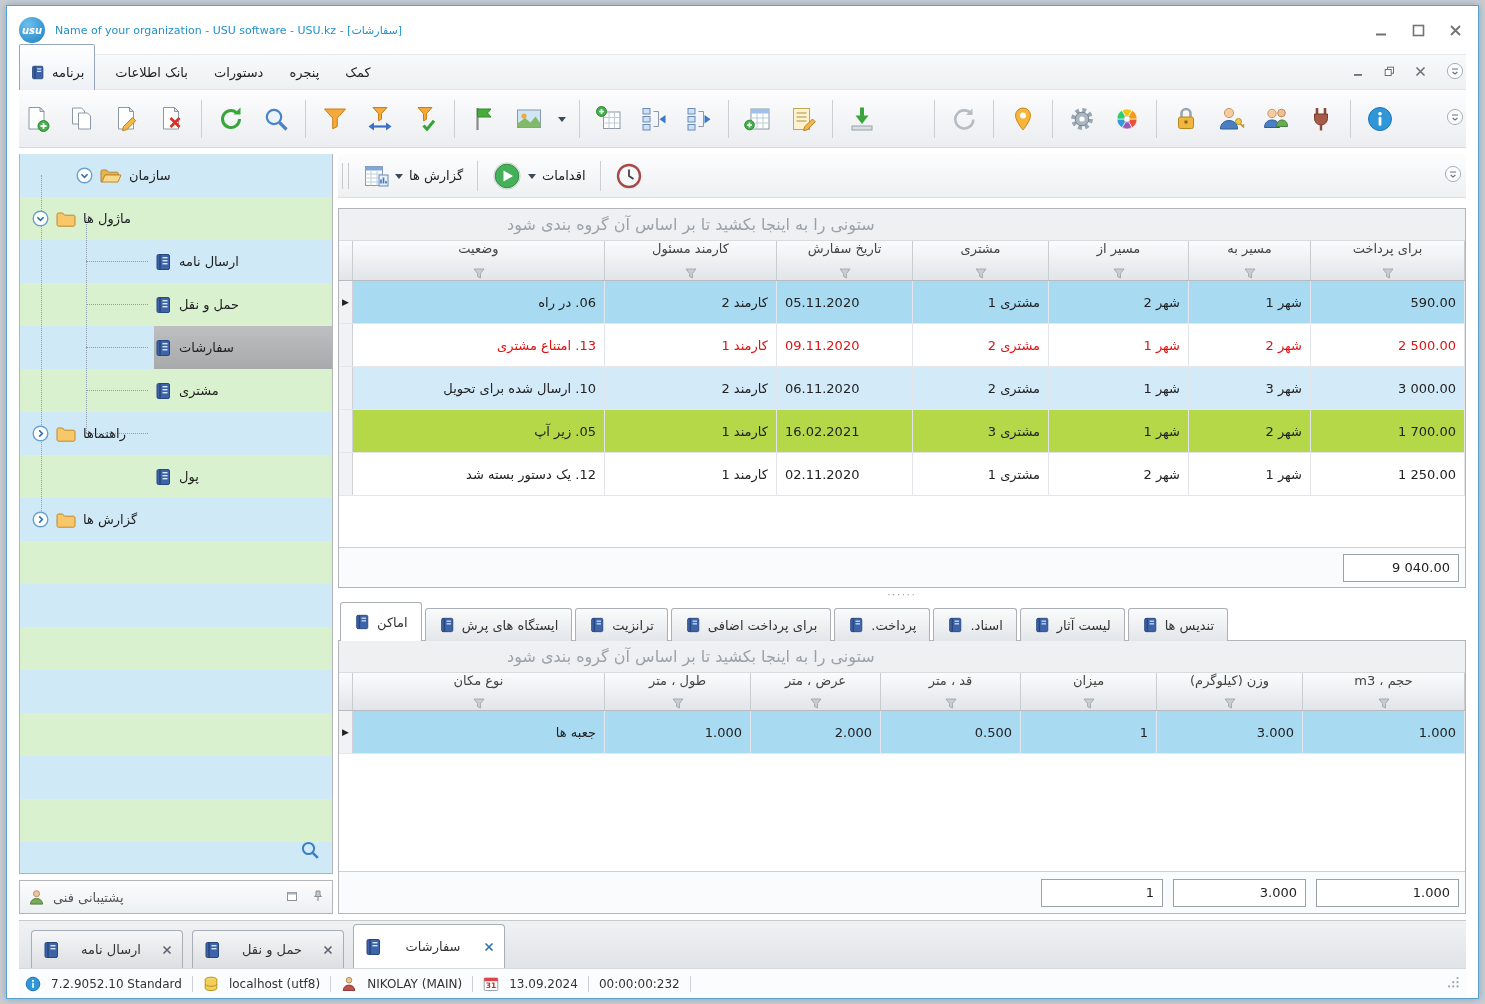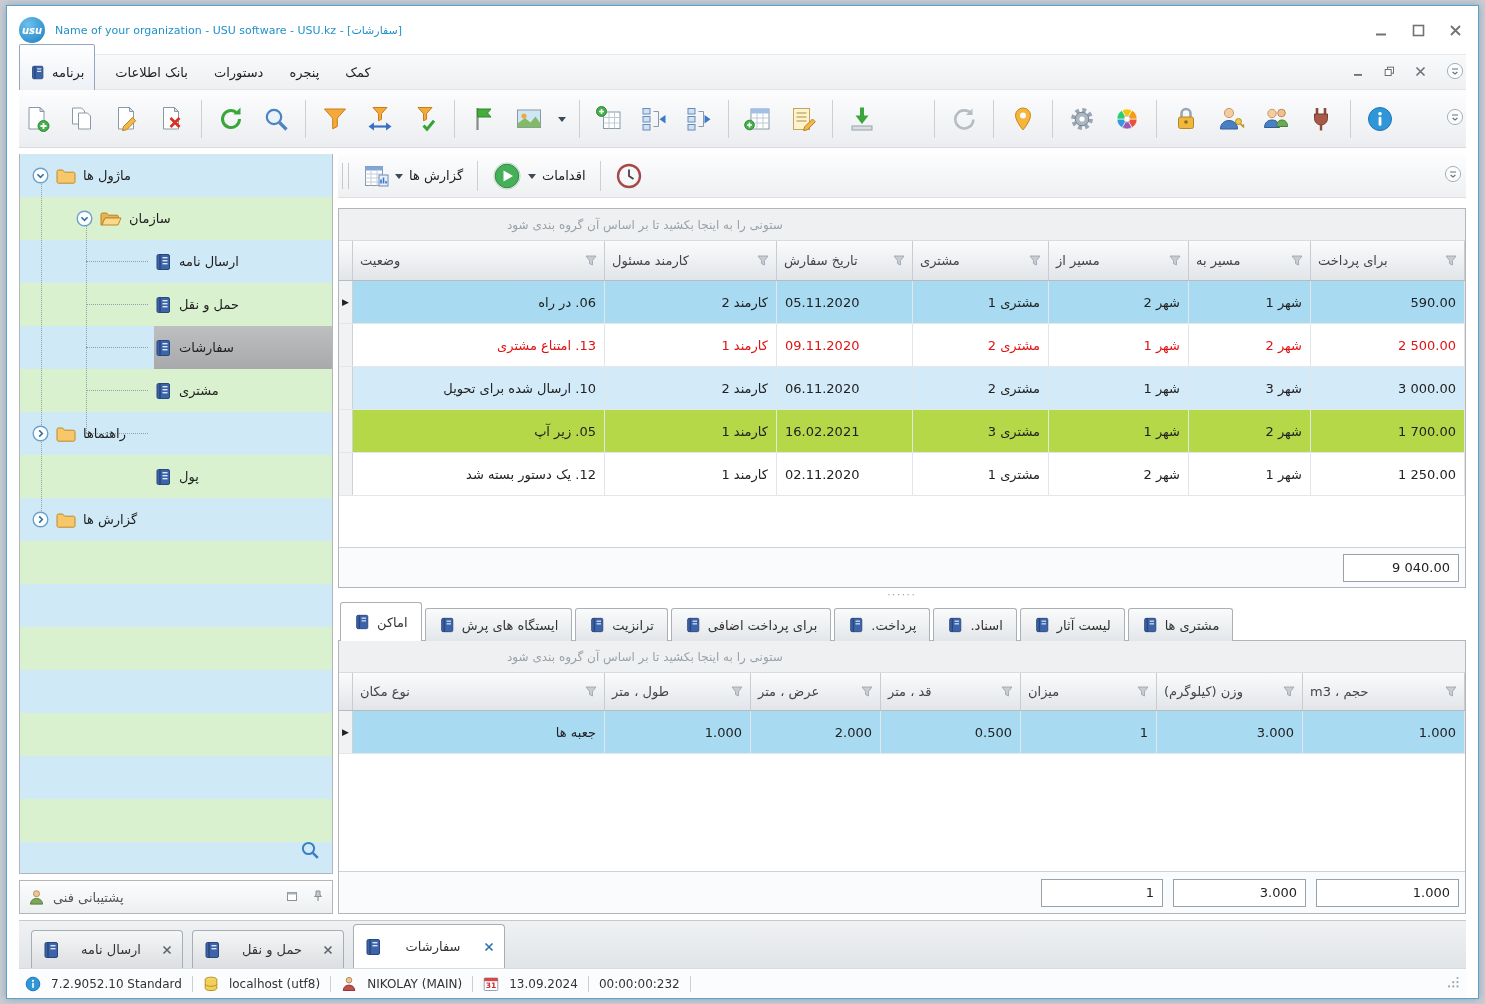--- a/index.html
+++ b/index.html
@@ -65,27 +65,27 @@
   .actionsbar{ height:44px; display:flex; align-items:center; gap:9px; padding:0 4px;
     background:linear-gradient(#fdfdfe,#eef0f2); border-b:1px solid #dcdee1; border-bottom:1px solid #dcdee1;}
   .grip{ width:7px; height:26px; border-left:1px solid #c6cacd; border-right:1px solid #c6cacd;}
   .abtn{ display:flex; align-items:center; gap:6px; padding:3px 5px; border-radius:3px;}
   .vsep{ width:1px; height:30px; background:#ccd0d4;}
   
   .gridbox{ border:1px solid #b2b6ba; display:flex; flex-direction:column; background:#fff;}
   .orders{ height:380px; margin-top:10px;}
   .places{ flex:1; margin-top:-1px; min-height:0;}
   .groupbar{ height:32px; background:#eef0f2; border-bottom:1px solid #d8dcdf; display:flex; align-items:center; flex:0 0 auto;}
-  .grouphint{ margin-left:168px; color:#9aa2a9; font-size:12px;}
+  .grouphint{ margin-left:168px; color:#9aa2a9; font-size:16px;}
   .ghead{ display:grid; height:40px; flex:0 0 auto;
     background:linear-gradient(#fafbfc,#e2e5e9); border-bottom:1px solid #b8bcc0; color:#444;}
   .cols-orders{ grid-template-columns:14px 252px 172px 136px 136px 140px 122px minmax(0,1fr);}
   .cols-places{ grid-template-columns:14px 252px 146px 130px 140px 136px 146px minmax(0,1fr);}
   .gh{ display:flex; align-items:center; justify-content:space-between; gap:4px; padding:0 7px;
-    border-right:1px solid #c9cdd1; white-space:nowrap; overflow:hidden;}
+    border-right:1px solid #c9cdd1; white-space:nowrap; overflow:hidden;flex-direction:column;}
   .gh.selcol{ padding:0; border-right:1px solid #c9cdd1;}
   .funnel{ width:12px;height:12px; flex:0 0 auto;}
   .grow{ display:grid; height:43px; border-bottom:1px solid #e4e7ea; flex:0 0 auto; background:#fff;}
   .gc{ display:flex; align-items:center; padding:0 8px; border-right:1px solid #e2e6ea;
     white-space:nowrap; overflow:hidden;}
   .gc.t{ direction:rtl; justify-content:flex-start; text-align:left;}
   .gc.num{ justify-content:flex-end;}
   .rowsel{ background:#f1f2f4; border-right:1px solid #ced2d6; display:flex; align-items:center;
     justify-content:center; font-size:9px; color:#222; padding:0;}
   .r-sel .gc{ background:#a8daf2;}
@@ -400,47 +400,47 @@
     <div class="sidebar">
       <div class="tree">
         <div class="tline" style="left:21px; top:21px; height:344px;"></div>
         <div class="tline" style="left:66px; top:64px; height:215px;"></div>
         <div class="tstub" style="left:66px; top:107px; width:62px;"></div>
         <div class="tstub" style="left:66px; top:150px; width:62px;"></div>
         <div class="tstub" style="left:66px; top:193px; width:62px;"></div>
         <div class="tstub" style="left:66px; top:236px; width:62px;"></div>
         <div class="tstub" style="left:66px; top:279px; width:62px;"></div>
 
-        <div class="trow lvl0">
-          <div class="node">
-            <span class="exp">
-                <svg viewBox="0 0 17 17">
-                  <circle cx="8.5" cy="8.5" r="7.3" fill="#fff" stroke="#6aa0cc" stroke-width="1.4"></circle>
-                  <path d="M5.4 7.2l3.1 3.1 3.1-3.1" fill="none" stroke="#2a6fae" stroke-width="1.6"></path>
-                </svg>
-              </span>
-            <svg width="20" height="16" viewBox="0 0 20 16">
-                <path d="M1 3.5C1 2.7 1.6 2 2.4 2h4.2l2 2.2h8.9c.8 0 1.5.7 1.5 1.5v8c0 .8-.7 1.5-1.5 1.5H2.4c-.8 0-1.4-.7-1.4-1.5z" fill="#f7c769" stroke="#c08a28"></path>
-              </svg>
-            <span class="tlabel rtl">ماژول ها</span>
-          </div>
-        </div>
         <div class="trow lvl1">
           <div class="node">
             <span class="exp">
                 <svg viewBox="0 0 17 17">
                   <circle cx="8.5" cy="8.5" r="7.3" fill="#fff" stroke="#6aa0cc" stroke-width="1.4"></circle>
                   <path d="M5.4 7.2l3.1 3.1 3.1-3.1" fill="none" stroke="#2a6fae" stroke-width="1.6"></path>
                 </svg>
               </span>
             <svg width="22" height="16" viewBox="0 0 22 16">
                 <path d="M1 3.5C1 2.7 1.6 2 2.4 2h4.2l2 2.2h8.4c.8 0 1.5.7 1.5 1.5V7H5L2 14H1z" fill="#e8b44f" stroke="#b8822a"></path>
                 <path d="M5 7h16l-3 7H2z" fill="#fbd98a" stroke="#c08a28"></path>
               </svg>
             <span class="tlabel rtl">سازمان</span>
+          </div>
+        </div>
+        <div class="trow lvl0">
+          <div class="node">
+            <span class="exp">
+                <svg viewBox="0 0 17 17">
+                  <circle cx="8.5" cy="8.5" r="7.3" fill="#fff" stroke="#6aa0cc" stroke-width="1.4"></circle>
+                  <path d="M5.4 7.2l3.1 3.1 3.1-3.1" fill="none" stroke="#2a6fae" stroke-width="1.6"></path>
+                </svg>
+              </span>
+            <svg width="20" height="16" viewBox="0 0 20 16">
+                <path d="M1 3.5C1 2.7 1.6 2 2.4 2h4.2l2 2.2h8.9c.8 0 1.5.7 1.5 1.5v8c0 .8-.7 1.5-1.5 1.5H2.4c-.8 0-1.4-.7-1.4-1.5z" fill="#f7c769" stroke="#c08a28"></path>
+              </svg>
+            <span class="tlabel rtl">ماژول ها</span>
           </div>
         </div>
         <div class="trow lvl2">
           <div class="node">
             <svg width="18" height="18" viewBox="0 0 18 18">
                 <rect x="3" y="1.5" width="12.5" height="15" rx="1.5" fill="#3d63a8" stroke="#28477e"></rect>
                 <rect x="5.2" y="1.5" width="1.6" height="15" fill="#28477e"></rect>
                 <rect x="8.5" y="4" width="5" height="1.4" fill="#d8e6f8"></rect>
                 <rect x="8.5" y="7" width="5" height="1.4" fill="#d8e6f8"></rect>
                 <rect x="8.5" y="10" width="5" height="1.4" fill="#d8e6f8"></rect>
@@ -761,21 +761,21 @@
             </svg>
           <span class="rtl">لیست آثار</span>
         </div>
         <div class="dtab">
           <svg viewBox="0 0 18 18">
               <rect x="3" y="1.5" width="12.5" height="15" rx="1.5" fill="#3d63a8" stroke="#28477e"></rect>
               <rect x="5.2" y="1.5" width="1.6" height="15" fill="#28477e"></rect>
               <rect x="8.5" y="4" width="5" height="1.4" fill="#d8e6f8"></rect>
               <rect x="8.5" y="7" width="5" height="1.4" fill="#d8e6f8"></rect>
             </svg>
-          <span class="rtl">مشتری ها</span>
+          <span class="rtl">تندیس ها</span>
         </div>
       </div>
 
       <div class="gridbox places">
         <div class="groupbar">
           <span class="grouphint rtl">ستونی را به اینجا بکشید تا بر اساس آن گروه بندی شود</span>
         </div>
         <div class="ghead cols-places" style="height:38px;">
           <div class="gh selcol"></div>
           <div class="gh">

